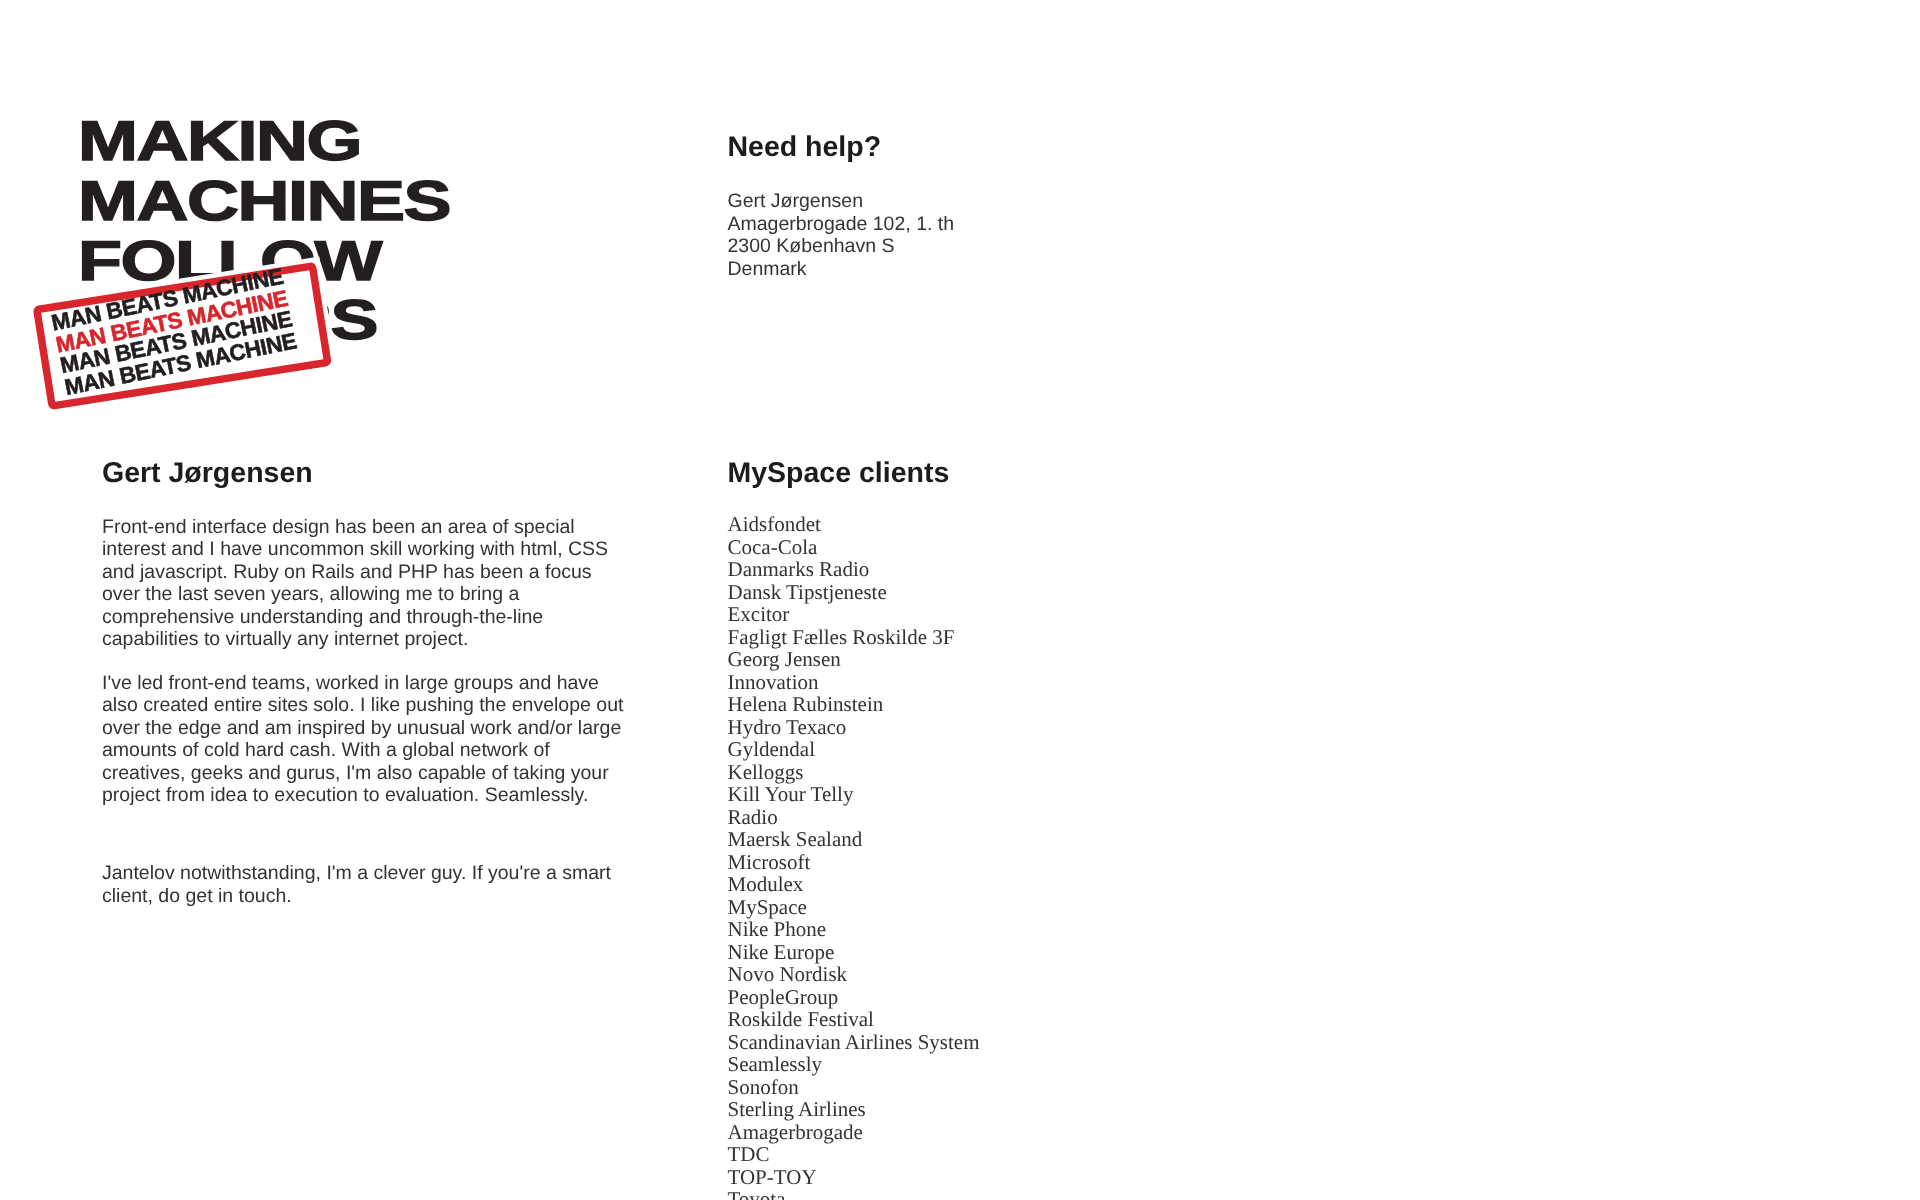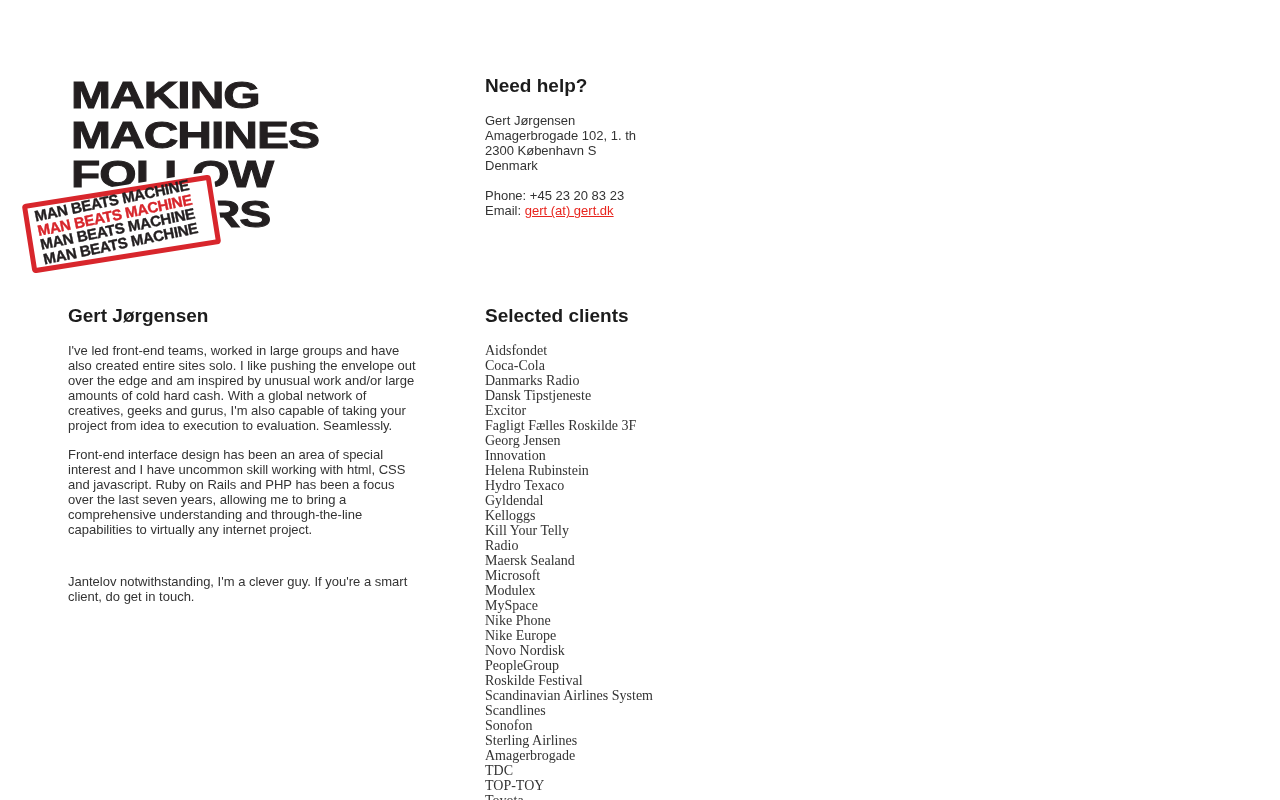--- a/index.html
+++ b/index.html
@@ -6,21 +6,21 @@
   html, body { margin: 0; padding: 0; }
   body {
     width: 1280px; height: 800px; overflow: hidden;
     background: #ffffff;
     font-family: "Liberation Sans", "DejaVu Sans", sans-serif;
     color: #333333;
   }
   .page { position: relative; width: 1280px; height: 800px; }
 
   
-  .logo { position: absolute; left: 71px; top: 75px; z-index: 1; }
+  .logo { position: absolute; left: 52px; top: 75px; z-index: 1; }
   .logo-inner { transform: scaleY(0.78); transform-origin: 0 0; }
   .logo-line {
     font-size: 48px; line-height: 51px; font-weight: bold;
     letter-spacing: -1px; color: #231f20;
     -webkit-text-stroke: 1.2px #231f20;
     white-space: nowrap;
   }
 
   
   .stamp {
@@ -40,21 +40,21 @@
   }
   .stamp-line {
     font-size: 15px; line-height: 14.5px; font-weight: bold;
     letter-spacing: -0.3px; white-space: nowrap; color: #231f20;
     -webkit-text-stroke: 0.4px currentColor;
   }
 
   
   .col-left  { position: absolute; left: 68px; }
   .col-right { position: absolute; left: 485px; }
-  .contact-col { top: 75px; }
+  .contact-col { top: 88px; }
   .bio-col     { top: 305px; width: 350px; }
   .clients-col { top: 305px; }
 
   h2 {
     font-size: 19px; line-height: 22px; font-weight: bold;
     color: #1c1c1c; margin: 0 0 16px 0;
   }
   p { font-size: 13px; line-height: 15px; margin: 0 0 14px 0; }
   .contact-col p { margin: 0 0 15px 0; }
   .bio-col p:last-child { margin-bottom: 0; margin-top: 37px; }
@@ -96,41 +96,37 @@
   </div>
 
   <div class="col-right contact-col">
     <h2>Need help?</h2>
     <p>
       <span>Gert Jørgensen</span><br>
       <span>Amagerbrogade 102, 1. th</span><br>
       <span>2300 København S</span><br>
       <span>Denmark</span>
     </p>
-    <p>
-      <span>Phone: +45 23 20 83 23</span><br>
-      <span>Email: </span><a class="email-link">gert (at) gert.dk</a>
-    </p>
   </div>
 
   <div class="col-left bio-col">
     <h2>Gert Jørgensen</h2>
     <div>
 
 
+        <p>Front-end interface design has been an area of special interest and I have uncommon skill working with html, CSS and javascript. Ruby on Rails and PHP has been a focus over the last seven years, allowing me to bring a comprehensive understanding and through-the-line capabilities to virtually any internet project.</p>
+
         <p>I've led front-end teams, worked in large groups and have also created entire sites solo. I like pushing the envelope out over the edge and am inspired by unusual work and/or large amounts of cold hard cash. With a global network of creatives, geeks and gurus, I'm also capable of taking your project from idea to execution to evaluation. Seamlessly.</p>
-
-        <p>Front-end interface design has been an area of special interest and I have uncommon skill working with html, CSS and javascript. Ruby on Rails and PHP has been a focus over the last seven years, allowing me to bring a comprehensive understanding and through-the-line capabilities to virtually any internet project.</p>
 
         <p>Jantelov notwithstanding, I'm a clever guy. If you're a smart client, do get in touch.</p>
       </div>
   </div>
 
   <div class="col-right clients-col">
-    <h2>Selected clients</h2>
+    <h2>MySpace clients</h2>
     <div>
 
         <div class="client-row">Aidsfondet</div>
 
         <div class="client-row">Coca-Cola</div>
 
         <div class="client-row">Danmarks Radio</div>
 
         <div class="client-row">Dansk Tipstjeneste</div>
 
@@ -167,21 +163,21 @@
         <div class="client-row">Nike Europe</div>
 
         <div class="client-row">Novo Nordisk</div>
 
         <div class="client-row">PeopleGroup</div>
 
         <div class="client-row">Roskilde Festival</div>
 
         <div class="client-row">Scandinavian Airlines System</div>
 
-        <div class="client-row">Scandlines</div>
+        <div class="client-row">Seamlessly</div>
 
         <div class="client-row">Sonofon</div>
 
         <div class="client-row">Sterling Airlines</div>
 
         <div class="client-row">Amagerbrogade</div>
 
         <div class="client-row">TDC</div>
 
         <div class="client-row">TOP-TOY</div>

